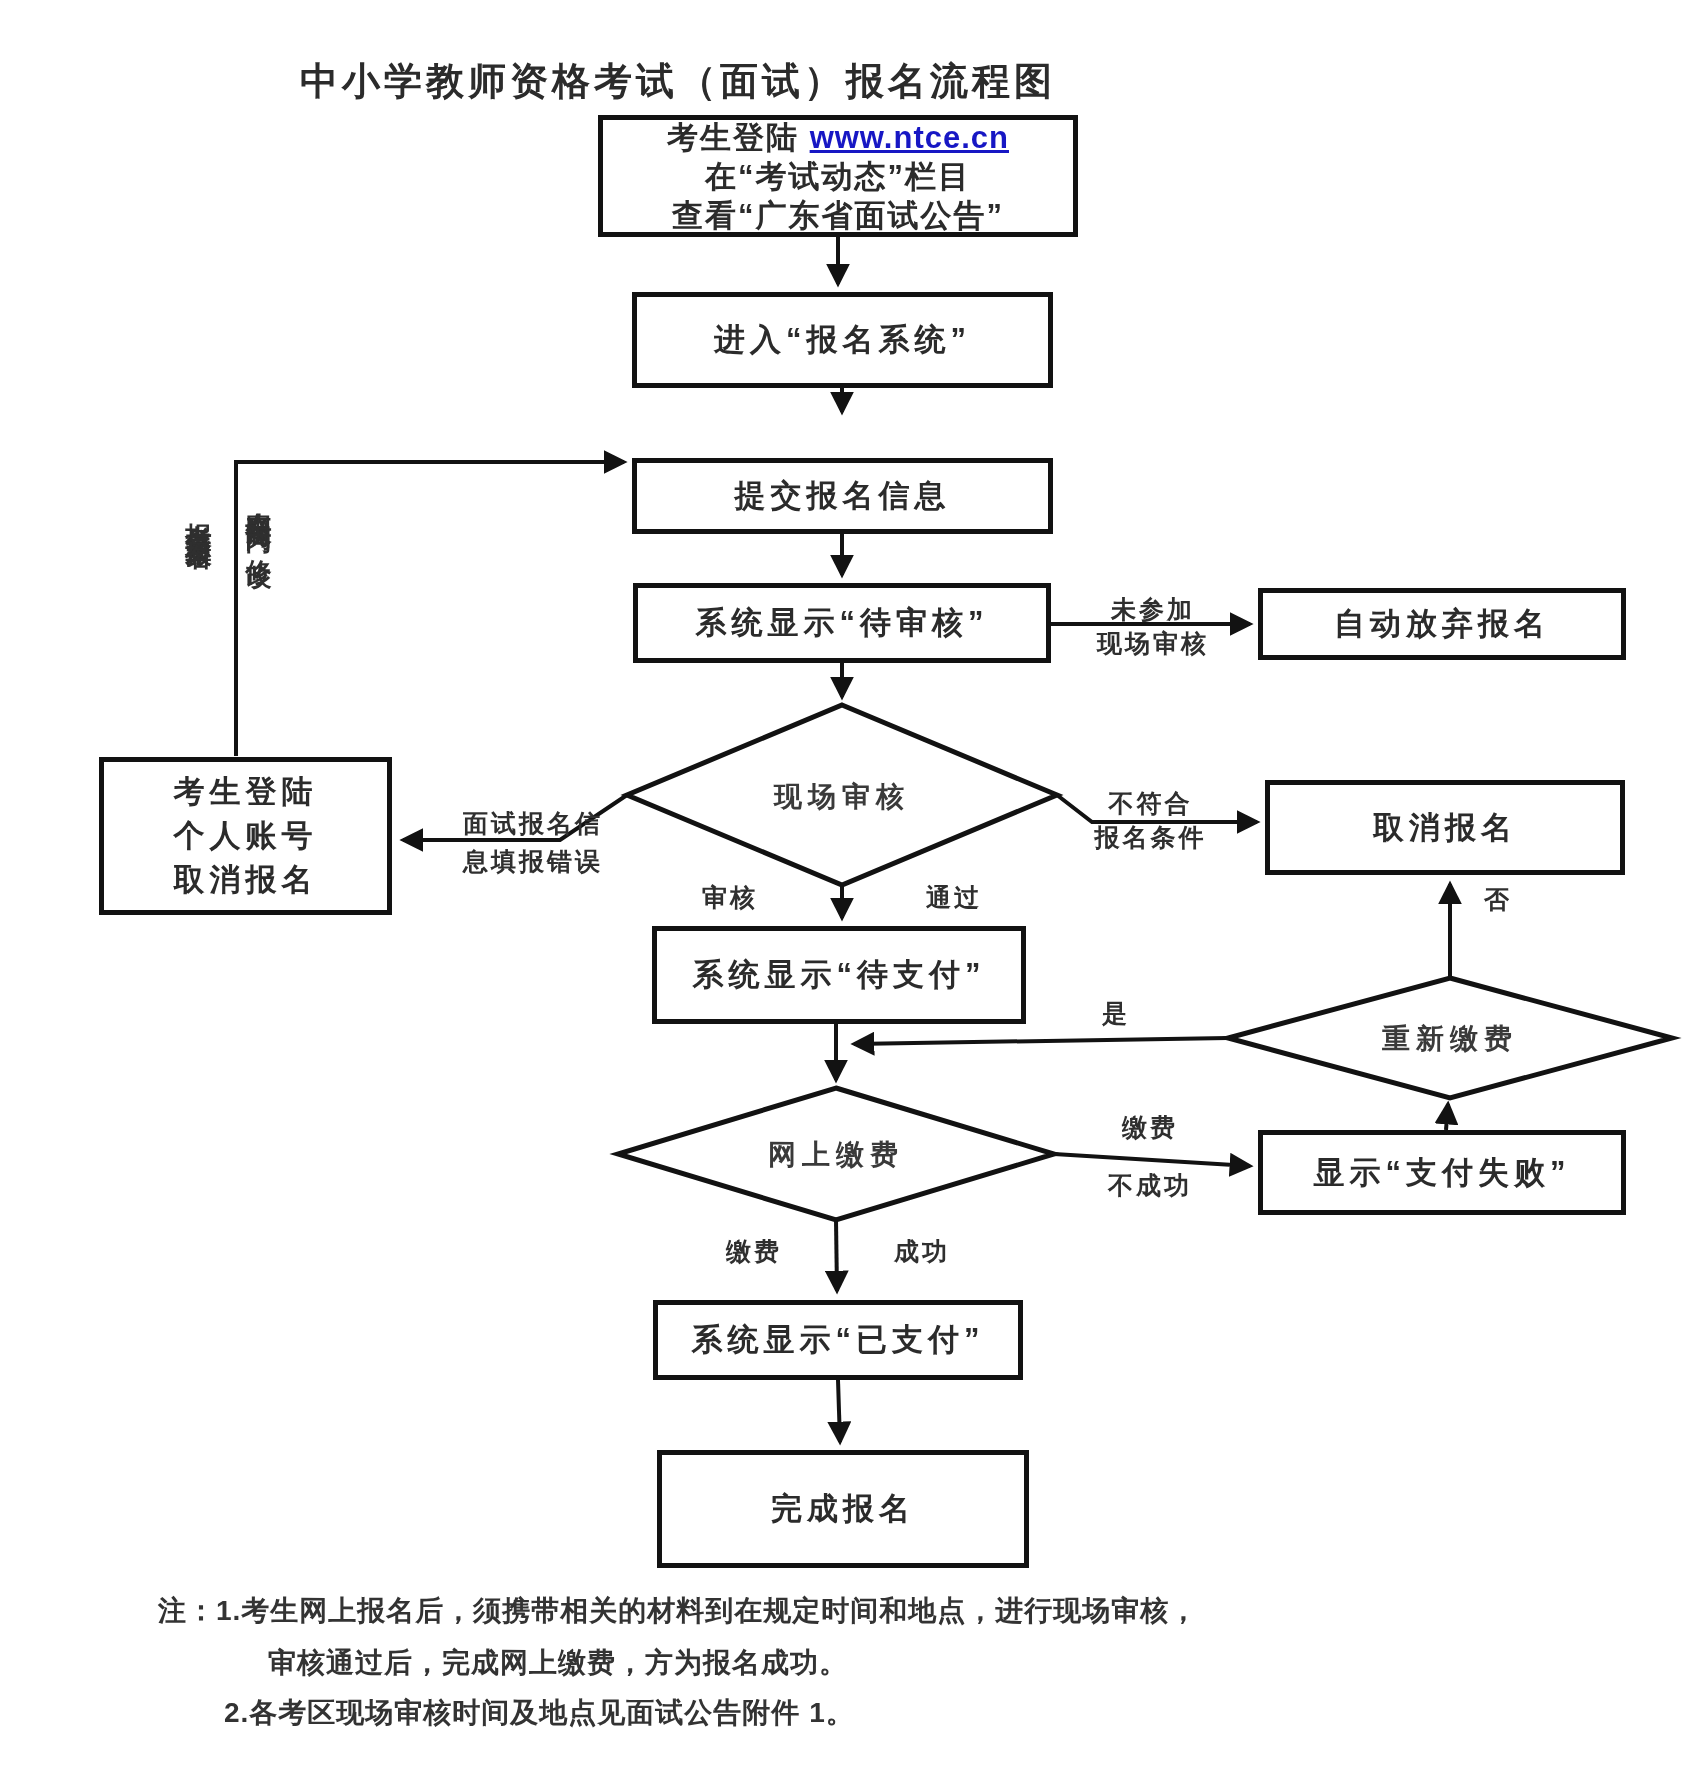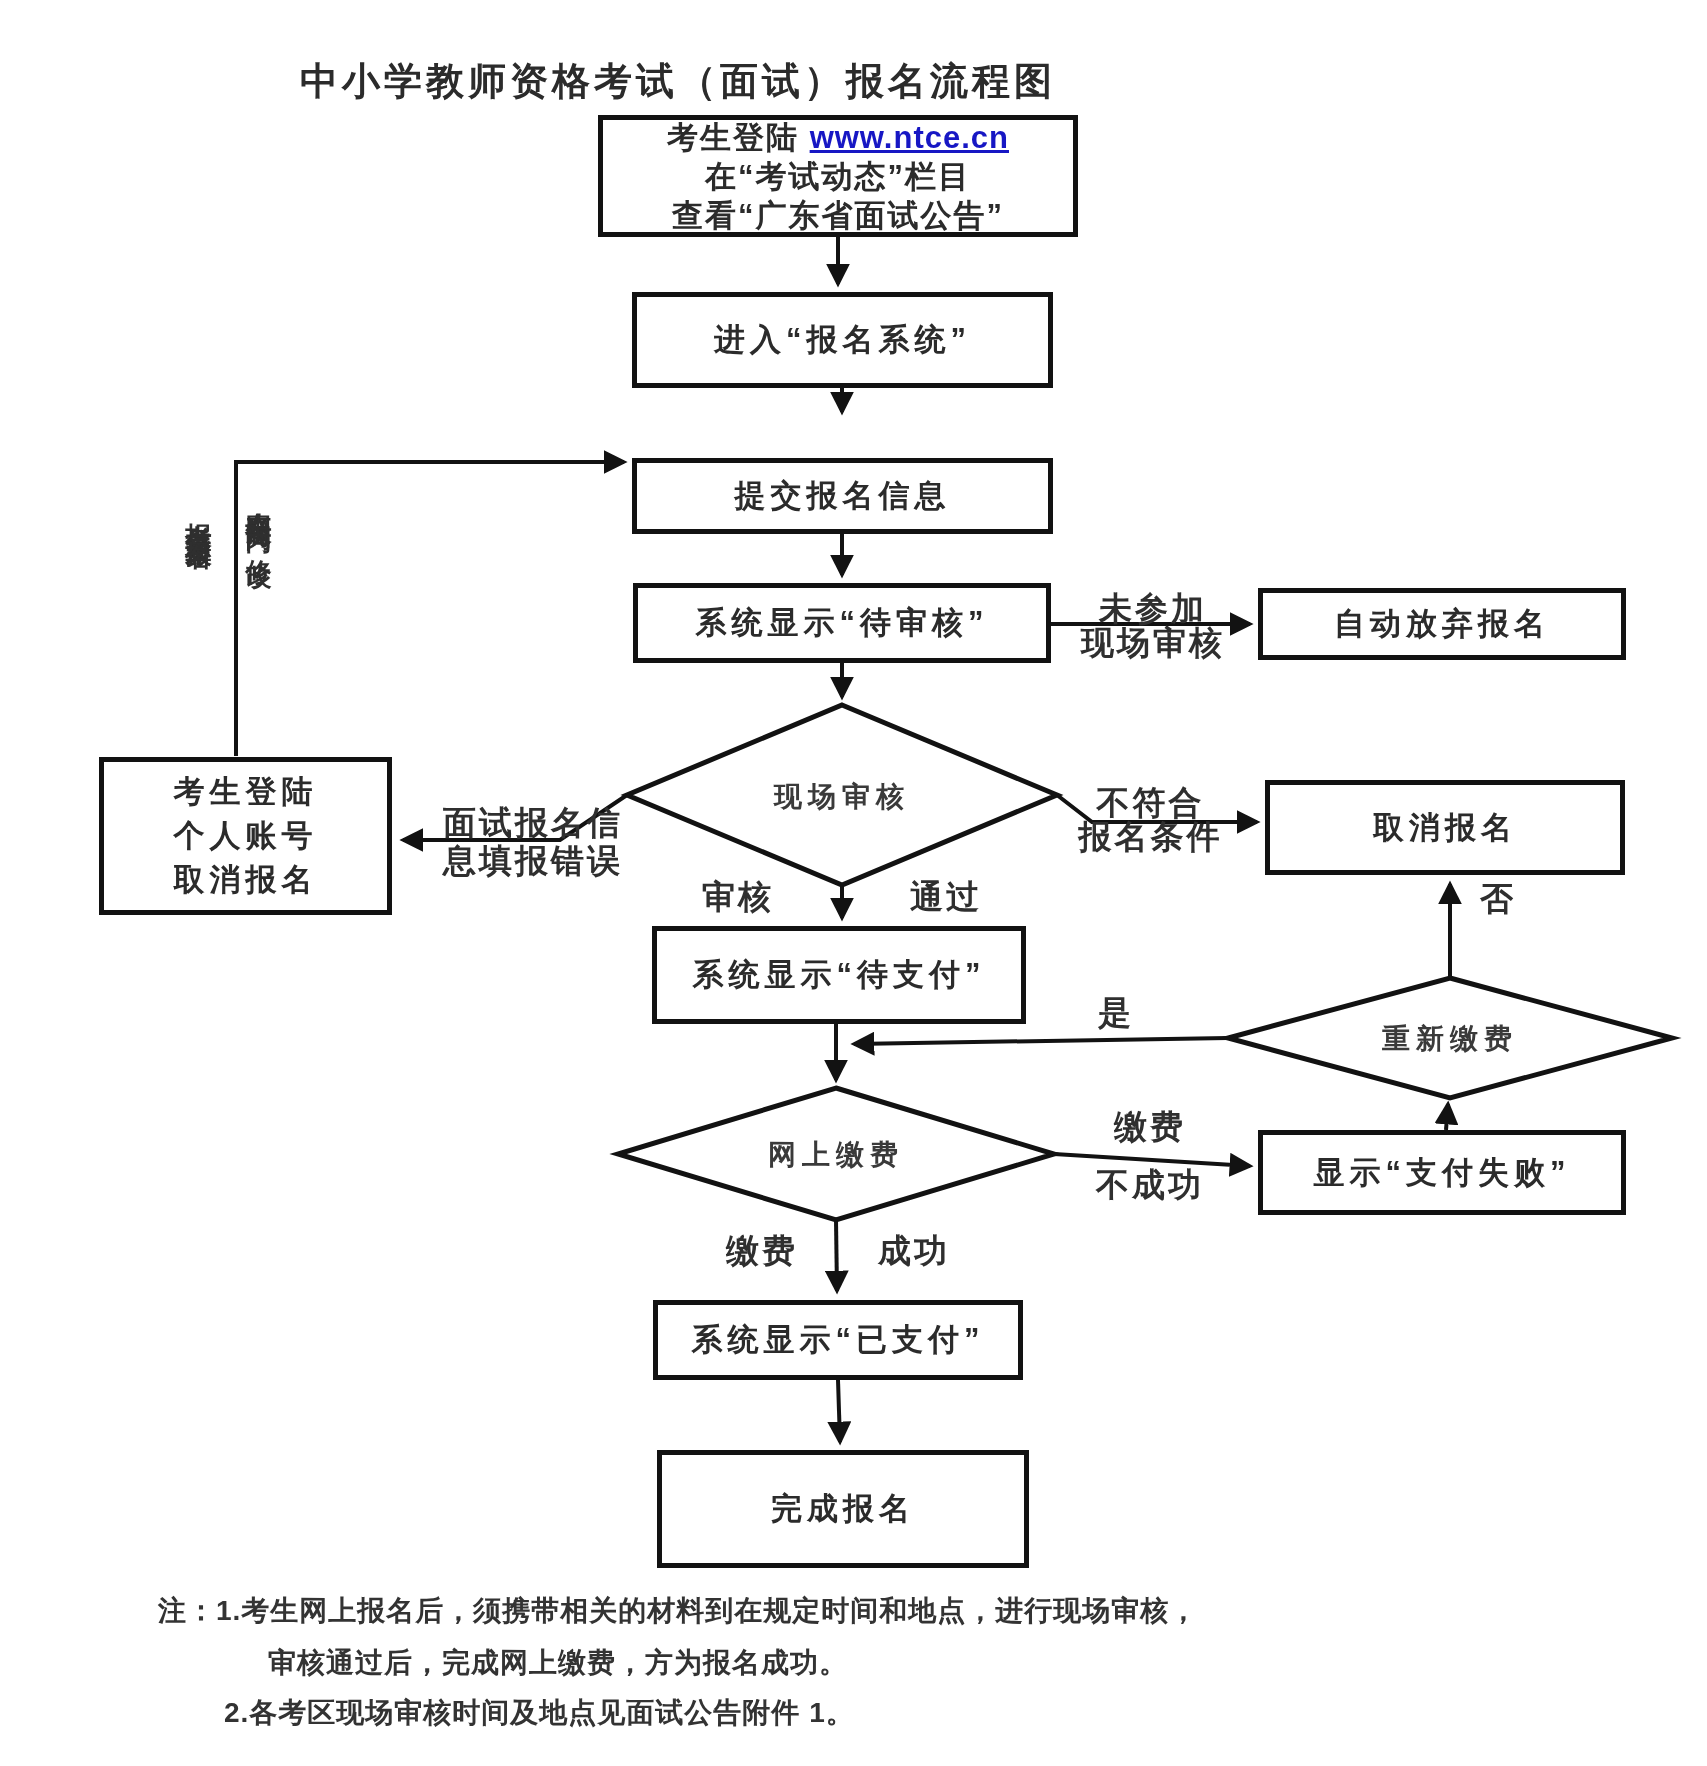--- a/index.html
+++ b/index.html
@@ -12,21 +12,21 @@
     position:absolute;z-index:2;background:#ffffff;border:5px solid #121212;
     display:flex;flex-direction:column;align-items:center;justify-content:center;
     font-weight:bold;font-size:31px;letter-spacing:5px;line-height:40px;color:#2b2b2b;
     text-align:center;box-sizing:border-box;
   }
   .dtext{
     position:absolute;z-index:3;font-weight:bold;font-size:28px;letter-spacing:6px;
     color:#3a3a3a;text-align:center;
   }
   .elabel{
-    position:absolute;z-index:3;font-weight:bold;font-size:33px;letter-spacing:3px;
+    position:absolute;z-index:3;font-weight:bold;font-size:25px;letter-spacing:3px;
     color:#2f2f2f;text-align:center;line-height:34px;white-space:nowrap;
   }
   .elabel-split{display:flex;justify-content:space-between;}
   .vtext{
     position:absolute;z-index:3;writing-mode:vertical-rl;text-orientation:upright;
     font-weight:bold;font-size:26px;letter-spacing:3px;color:#2f2f2f;white-space:nowrap;
   }
   .link{color:#1717c4;text-decoration:underline;letter-spacing:1px;}
   #page-title{
     position:absolute;left:300px;top:56px;width:960px;z-index:3;text-align:left;

